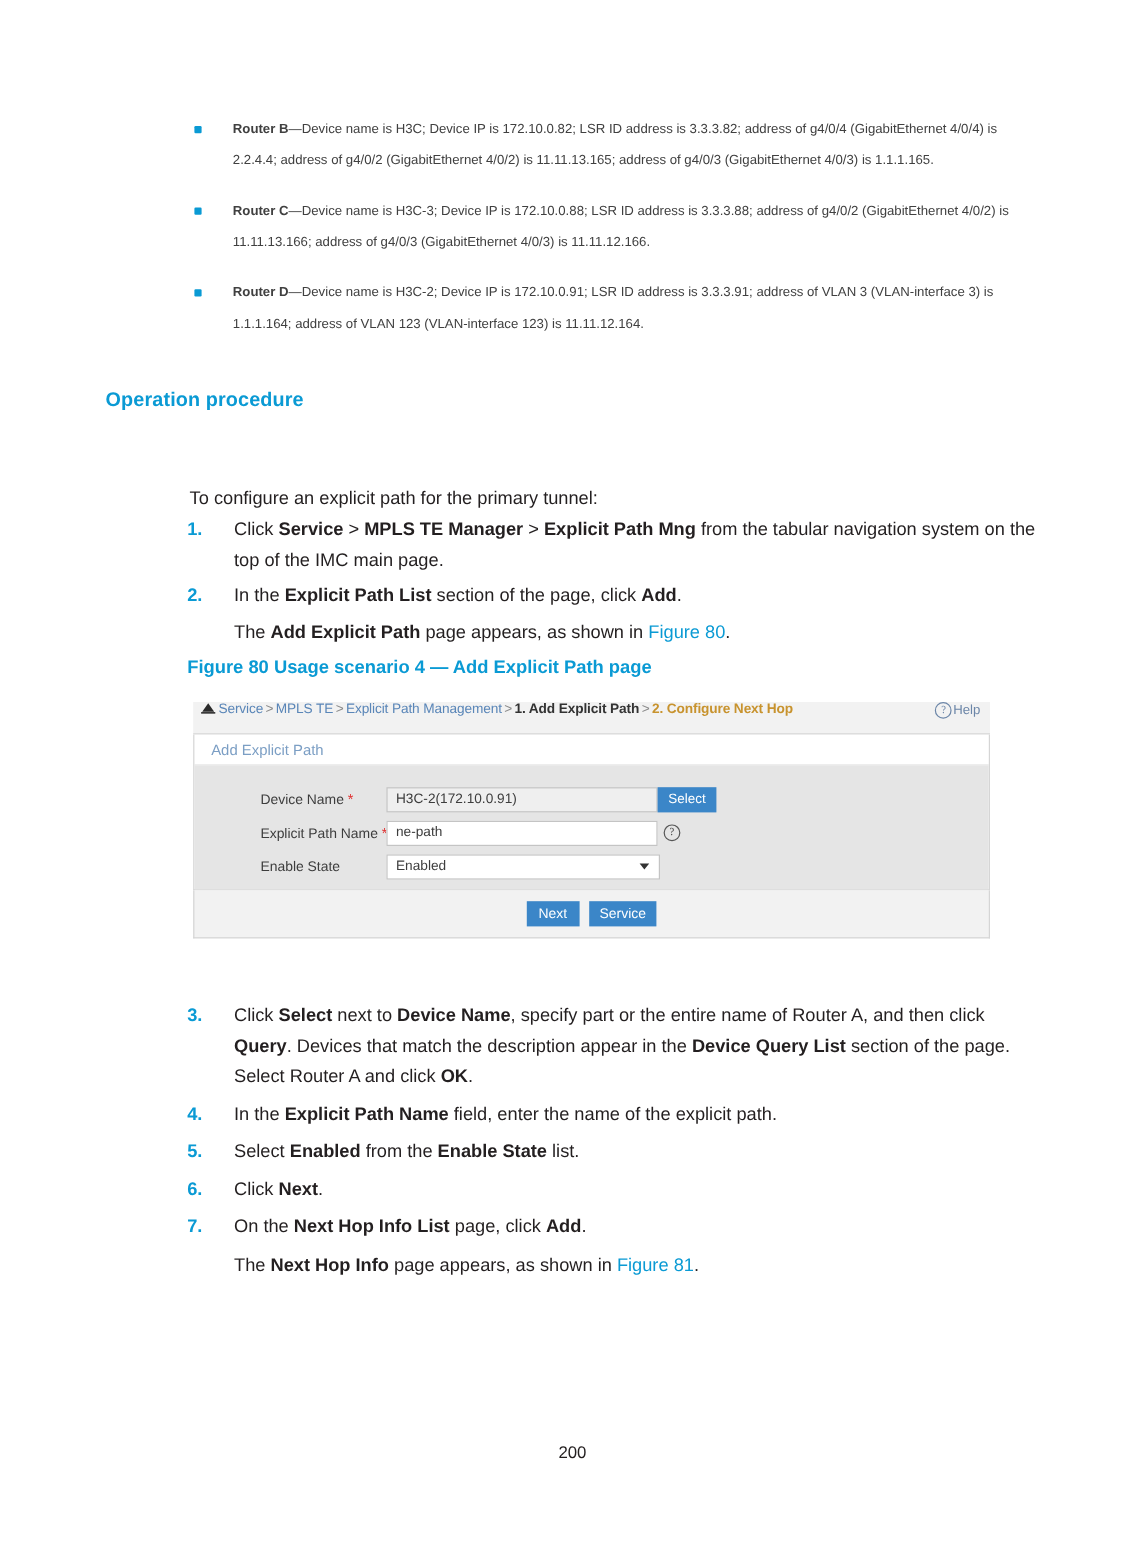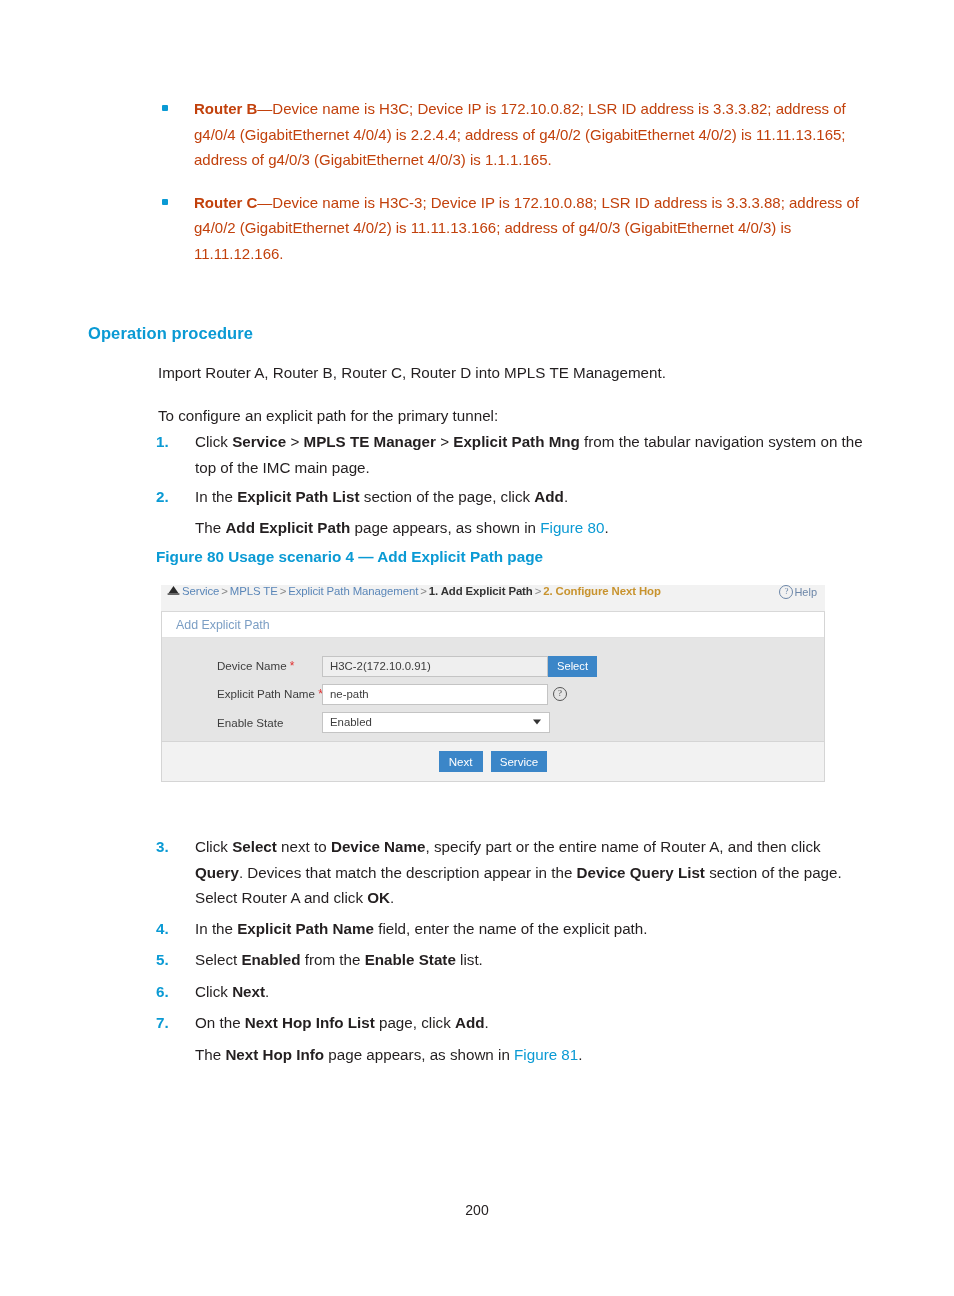--- a/index.html
+++ b/index.html
@@ -26,23 +26,23 @@
   .bullet-list {
     position: absolute;
     left: 156px;
     top: 96px;
     width: 712px;
   }
   .bullet-row {
     position: relative;
     padding-left: 38px;
     margin-bottom: 17px;
-    font-size: 15px;
+    font-size: 11px;
     line-height: 25.5px;
-    color: #c2410c;
+    color: #404040;
     text-align: left;
   }
   .bullet-row:last-child { margin-bottom: 0; }
   .bullet-dot {
     position: absolute;
     left: 6px;
     top: 9px;
     width: 6px;
     height: 6px;
     background: #0a9ad4;
@@ -315,26 +315,29 @@
     <div class="bullet-row">
       <span class="bullet-dot"></span>
       <span class="b">Router B</span><span>—Device name is H3C; Device IP is 172.10.0.82; LSR ID address is 3.3.3.82; address of g4/0/4 (GigabitEthernet 4/0/4) is 2.2.4.4; address of g4/0/2 (GigabitEthernet 4/0/2) is 11.11.13.165; address of g4/0/3 (GigabitEthernet 4/0/3) is 1.1.1.165.</span>
     </div>
 
     <div class="bullet-row">
       <span class="bullet-dot"></span>
       <span class="b">Router C</span><span>—Device name is H3C-3; Device IP is 172.10.0.88; LSR ID address is 3.3.3.88; address of g4/0/2 (GigabitEthernet 4/0/2) is 11.11.13.166; address of g4/0/3 (GigabitEthernet 4/0/3) is 11.11.12.166.</span>
     </div>
 
+    <div class="bullet-row">
+      <span class="bullet-dot"></span>
+      <span class="b">Router D</span><span>—Device name is H3C-2; Device IP is 172.10.0.91; LSR ID address is 3.3.3.91; address of VLAN 3 (VLAN-interface 3) is 1.1.1.164; address of VLAN 123 (VLAN-interface 123) is 11.11.12.164.</span>
+    </div>
 
   </div>
 
   <div class="sec-heading">Operation procedure</div>
 
-  <div class="para p-import">Import Router A, Router B, Router C, Router D into MPLS TE Management.</div>
   <div class="para p-toconf">To configure an explicit path for the primary tunnel:</div>
 
   <div class="step s1">
     <span class="step-num">1.</span>
     <span>Click </span><span class="b">Service</span><span> &gt; </span><span class="b">MPLS TE Manager</span><span> &gt; </span><span class="b">Explicit Path Mng</span><span> from the tabular navigation system on the top of the IMC main page.</span>
   </div>
 
   <div class="step s2">
     <span class="step-num">2.</span>
     <span>In the </span><span class="b">Explicit Path List</span><span> section of the page, click </span><span class="b">Add</span><span>.</span>

